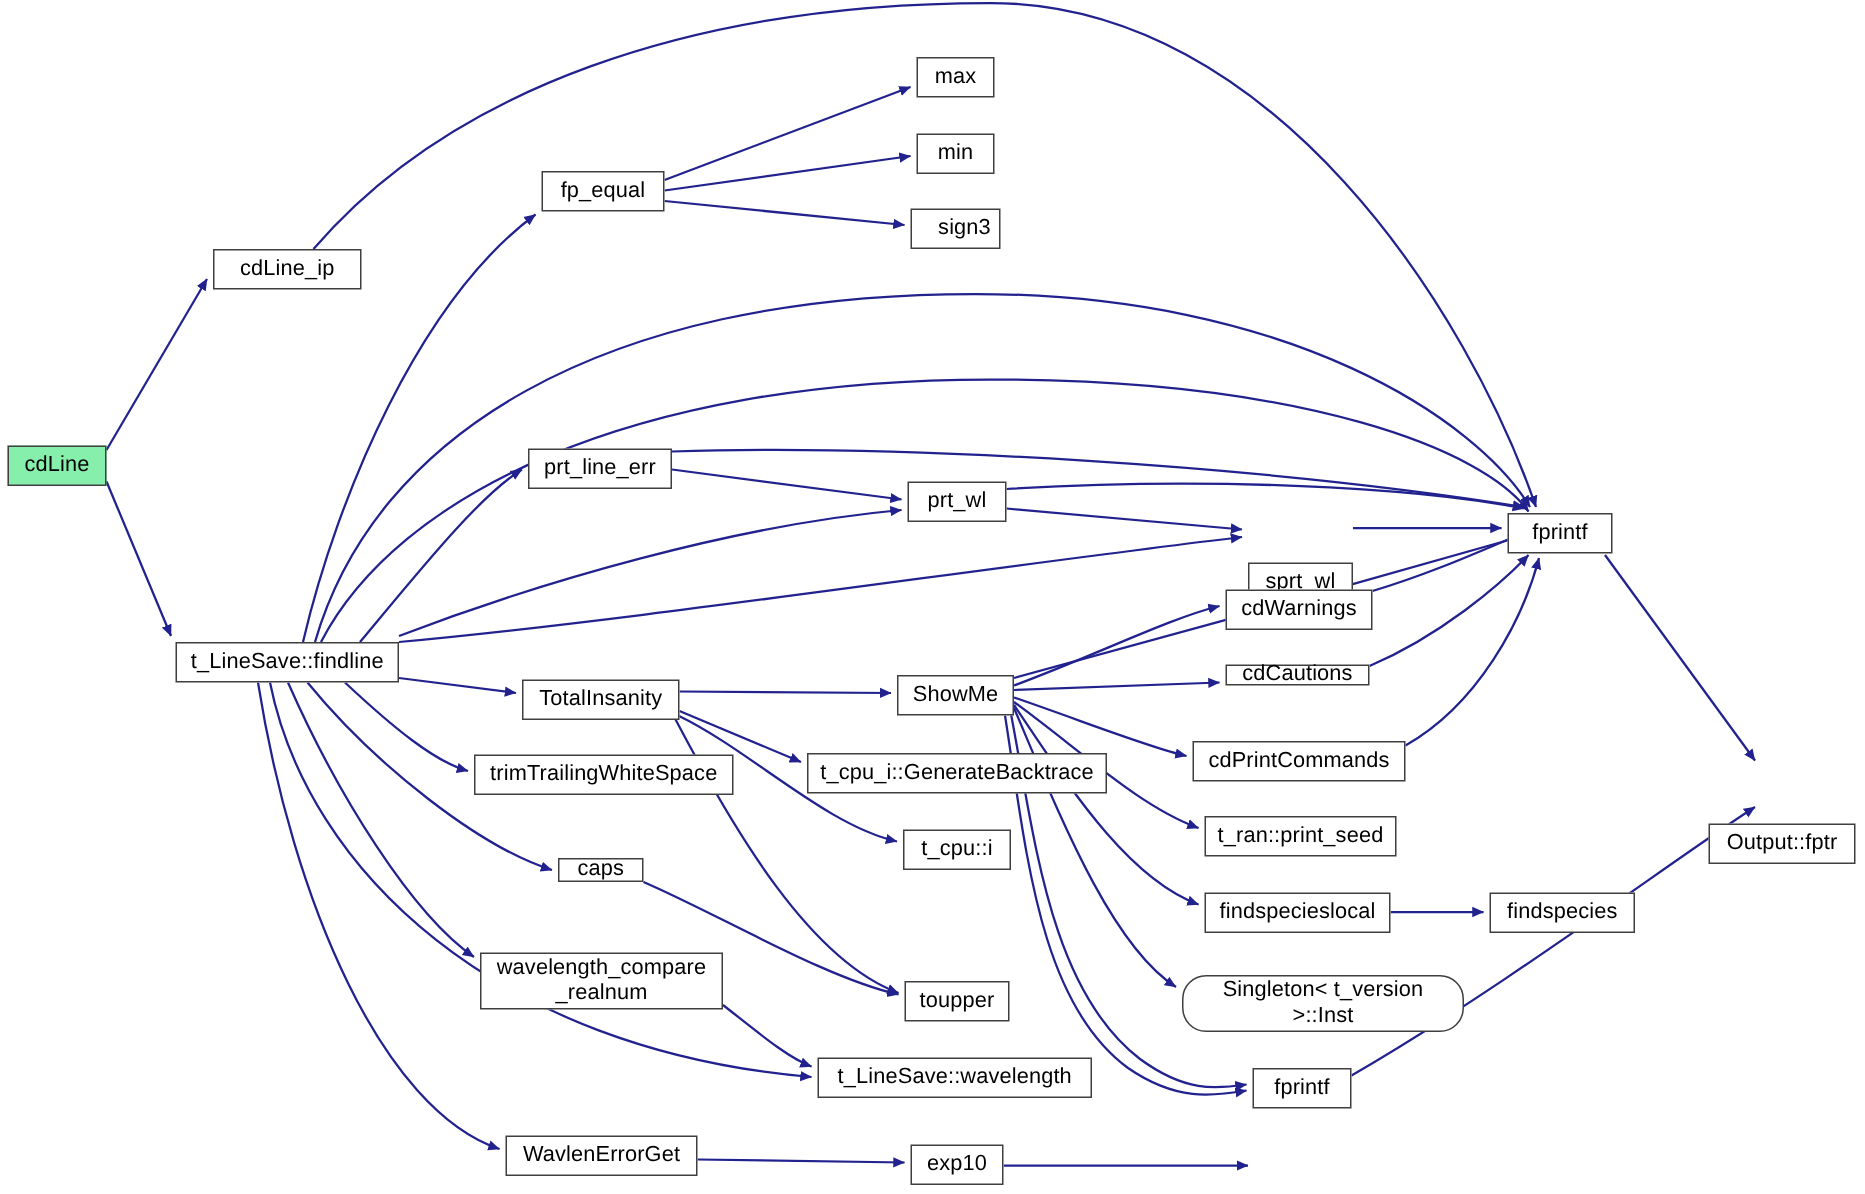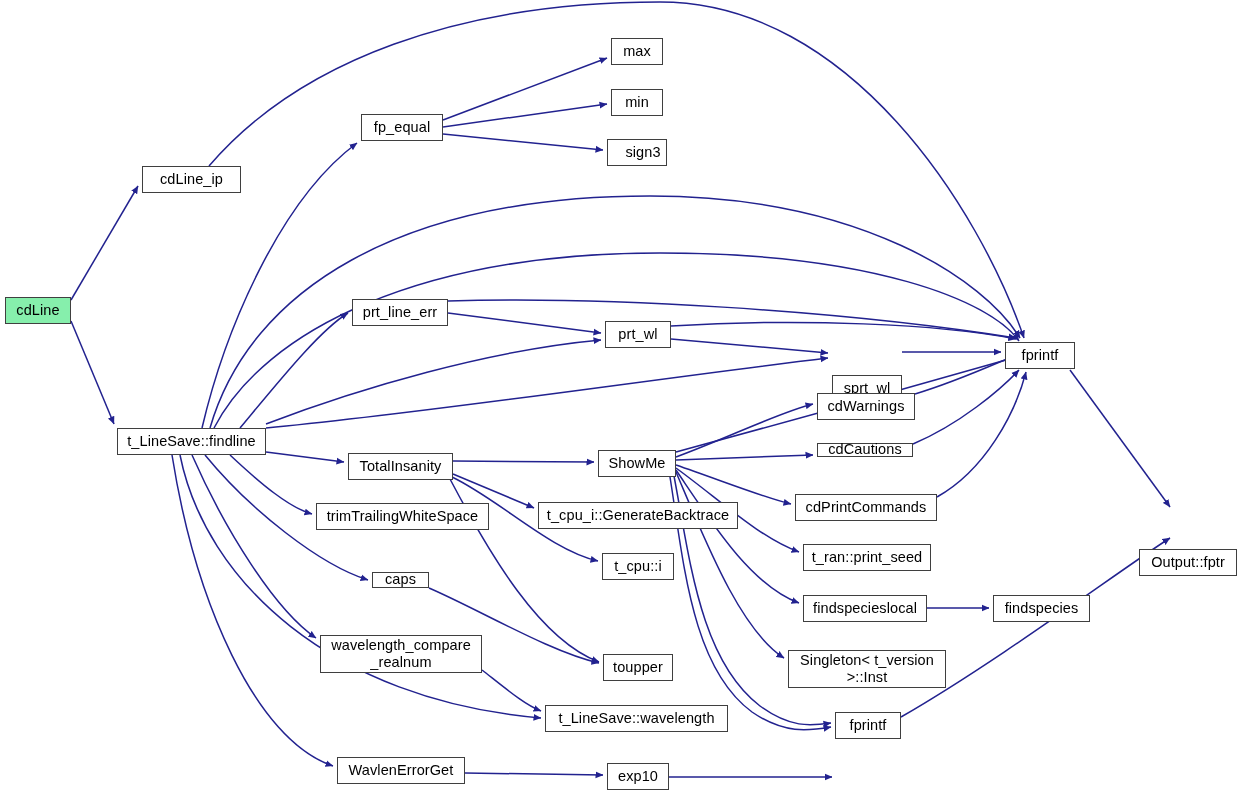--- a/index.html
+++ b/index.html
@@ -198,21 +198,21 @@
 
   <div class="node" style="left:372px; top:572px; width:57px; height:16px;">caps</div>
 
   <div class="node" style="left:803px; top:595px; width:124px; height:27px;">findspecieslocal</div>
 
   <div class="node" style="left:993px; top:595px; width:97px; height:27px;">findspecies</div>
 
   <div class="node two-line" style="left:320px; top:635px; width:162px; height:38px;">wavelength_compare
 _realnum</div>
 
-  <div class="node two-line" style="left:788px; top:650px; width:158px; height:38px;">Singleton&lt; t_version
+  <div class="node two-line" style="left:788px; top:650px; width:188px; height:38px;border-radius:16px;">Singleton&lt; t_version
 &gt;::Inst</div>
 
   <div class="node" style="left:603px; top:654px; width:70px; height:27px;">toupper</div>
 
   <div class="node" style="left:545px; top:705px; width:183px; height:27px;">t_LineSave::wavelength</div>
 
   <div class="node" style="left:835px; top:712px; width:66px; height:27px;">fprintf</div>
 
   <div class="node" style="left:1139px; top:511px; width:98px; height:27px;margin-top:38px;">Output::fptr</div>
 

